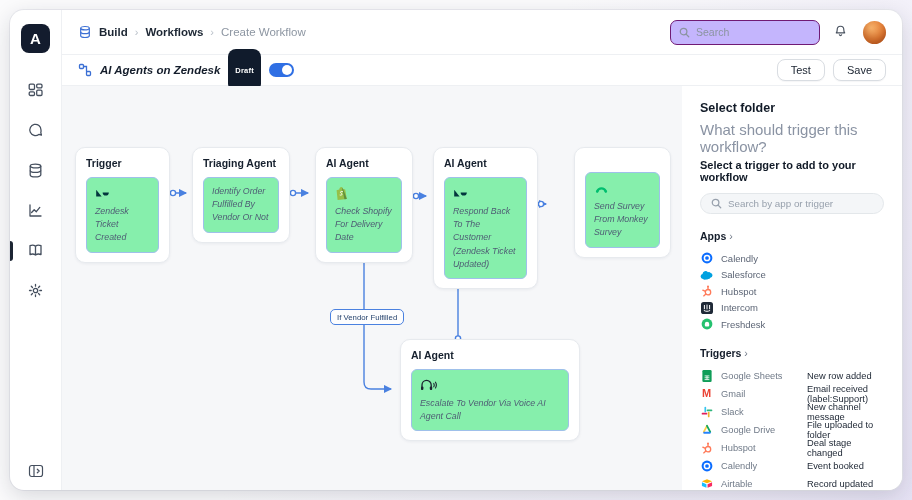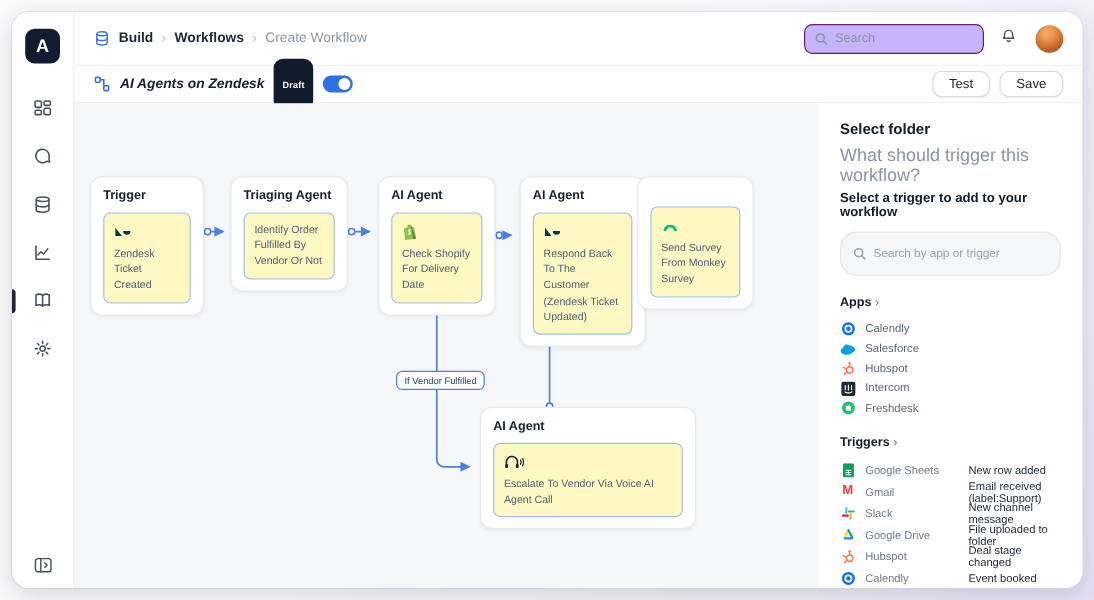--- a/index.html
+++ b/index.html
@@ -80,35 +80,35 @@
   
   .content { flex:1; display:flex; min-height:0; }
   .canvas { width:620px; background:#f6f7f9; position:relative; flex-shrink:0; }
   .canvas svg.edges { position:absolute; left:0; top:0; pointer-events:none; }
   .node {
     position:absolute; background:#fff; border:1px solid #e7eaee; border-radius:10px;
     box-shadow:0 1px 3px rgba(25,35,60,.06); padding:9px 10px; cursor:pointer;
   }
   .node-title { font-size:10.5px; font-weight:bold; color:#16202e; margin-bottom:8px; }
   .node-inner {
-    background:#fef9c3; border:1px solid #9fc0ea; border-radius:6px; padding:7px 8px;
+    background:#86efac; border:1px solid #9fc0ea; border-radius:6px; padding:7px 8px;font-style:italic;
   }
   .node-inner .nicon { height:15px; margin-bottom:5px; display:flex; align-items:center; }
   .node-inner .ntext { font-size:8.8px; line-height:1.5; color:#4e5d74; }
   .edge-label {
     position:absolute; background:#fdfdfe; border:1px solid #4a81e0; color:#27446e;
     border-radius:5px; font-size:7.8px; font-weight:normal; padding:2.5px 6px; white-space:nowrap;
   }
   
   .panel { flex:1; background:#fff; padding:15px 18px 10px; overflow:hidden; }
   .panel-title { font-size:12.5px; font-weight:bold; color:#111a27; margin-bottom:6px; }
   .panel-sub { font-size:15px; color:#8a93a3; margin-bottom:4px; }
   .panel-section-title { font-size:11px; font-weight:bold; color:#111a27; margin-bottom:10px; }
   .panel-search {
-    height:37px; background:#f4f6f8; border:1px solid #e3e7ea; border-radius:14px;
+    height:21px; background:#f4f6f8; border:1px solid #e3e7ea; border-radius:14px;
     display:flex; align-items:center; gap:6px; padding:0 10px; color:#98a1ad; margin-bottom:16px;
   }
   .panel-search input {
     border:none; outline:none; background:transparent; width:100%; font-size:9.8px;
     font-family:"Liberation Sans",sans-serif; color:#333;
   }
   .panel-search input::placeholder { color:#98a1ad; }
   .group-header { font-size:10.5px; font-weight:bold; color:#141d2b; margin-bottom:8px; cursor:pointer; }
   .group-header .chev { color:#6f7886; font-weight:normal; }
   .app-row { display:flex; align-items:center; gap:8px; height:16.5px; cursor:pointer; }
@@ -312,21 +312,21 @@
             <div class="nicon">
               <svg width="14" height="11" viewBox="0 0 18 12">
                 <path d="M1.5 11.3V2.6l7 8.7Z" fill="#03363d"></path>
                 <path d="M9.8 11.3a4 4 0 0 1 8 0Z" fill="#03363d" transform="rotate(180 13.8 8.6)"></path>
               </svg>
             </div>
             <div class="ntext">Respond Back To The Customer (Zendesk Ticket Updated)</div>
           </div>
         </div>
 
-        <div class="node" style="left:469px; top:61px; width:97px; padding-top:24px;">
+        <div class="node" style="left:512px; top:61px; width:97px; padding-top:24px;">
           <div class="node-inner">
             <div class="nicon">
               <svg width="15" height="13" viewBox="0 0 16 13" fill="none">
                 <path d="M3.5 10.5a4.8 4.8 0 0 1 9 0" stroke="#00BF6F" stroke-width="2.4" stroke-linecap="round"></path>
                 <circle cx="3.4" cy="10.8" r="1.3" fill="#00BF6F"></circle>
                 <circle cx="12.6" cy="10.8" r="1.3" fill="#00BF6F"></circle>
               </svg>
             </div>
             <div class="ntext">Send Survey From Monkey Survey</div>
           </div>

